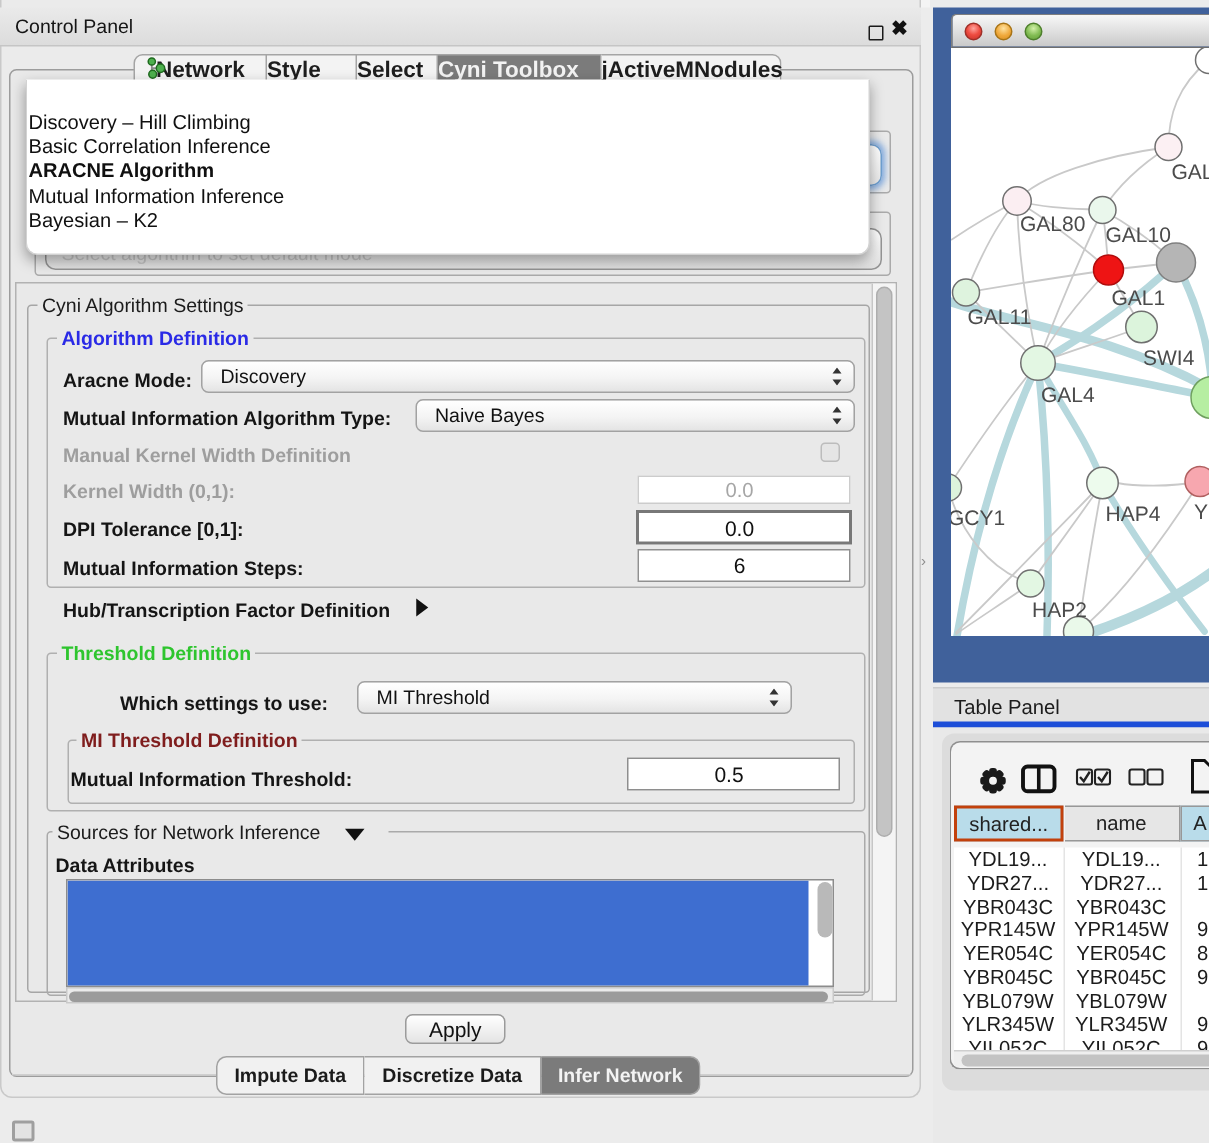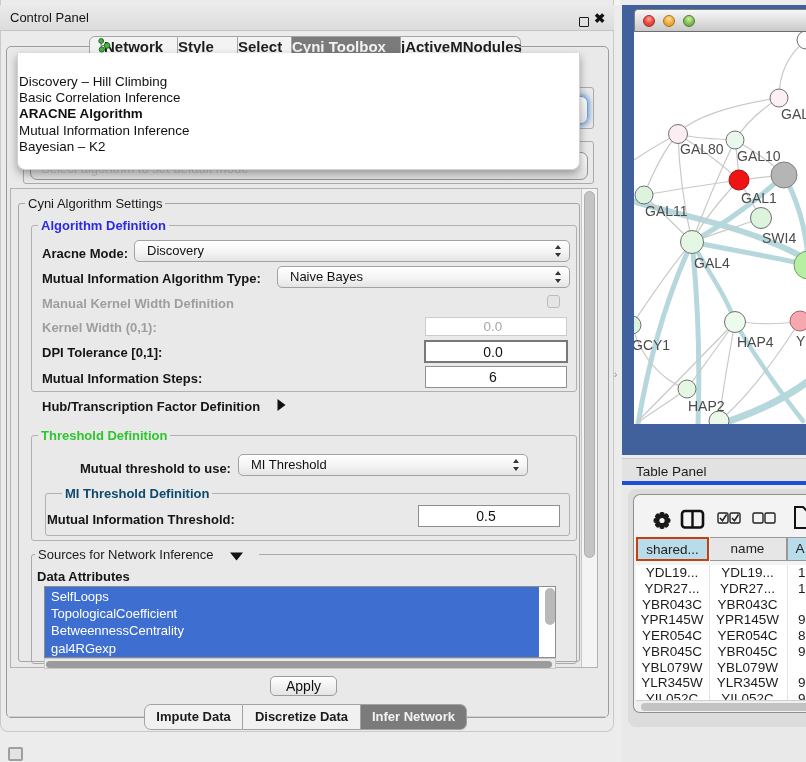--- a/index.html
+++ b/index.html
@@ -82,42 +82,41 @@
 <div class="field" style="left:425px;top:366px;width:142px;height:22px;border:1px solid #909090;line-height:20px;font-size:14px">6</div>
 
 <div class="lbl abs" style="left:42px;top:399px">Hub/Transcription Factor Definition</div>
 <svg class="abs" style="left:276px;top:398px" width="11" height="14" viewBox="0 0 11 14">
     <path d="M1.5 1 L9.5 7 L1.5 13 Z" fill="#111"></path>
   </svg>
 
 <div class="grp" style="left:31px;top:435px;width:546px;height:106px;border-color:#b0b0b0"></div>
 <div class="gtitle lbl" style="left:38px;top:428px;color:#2ec52e">Threshold Definition</div>
 
-<div class="lbl abs" style="left:80px;top:461px">Mutual threshold to use:</div>
+<div class="lbl abs" style="left:80px;top:461px">Which settings to use:</div>
 <div class="combo" style="left:238px;top:454px;width:290px;height:22px;line-height:20px;padding-left:12px">MI Threshold<svg class="ar" viewBox="0 0 8 12">
       <path d="M4 0 L7 4 L1 4 Z M4 12 L7 8 L1 8 Z" fill="#333"></path>
     </svg></div>
 
 <div class="grp" style="left:45px;top:493px;width:525px;height:43px;border-color:#b0b0b0"></div>
-<div class="gtitle lbl" style="left:62px;top:486px;color:#0c4a6e">MI Threshold Definition</div>
+<div class="gtitle lbl" style="left:51px;top:486px;color:#7f1d1d">MI Threshold Definition</div>
 
 <div class="lbl abs" style="left:47px;top:512px">Mutual Information Threshold:</div>
 <div class="field" style="left:418px;top:505px;width:142px;height:22px;border:1px solid #8e8e8e;line-height:20px;font-size:14px">0.5</div>
 
 <div class="grp" style="left:31px;top:554px;width:546px;height:110px;border-color:#aaa"></div>
 <div class="gtitle" style="left:35px;top:547px;color:#1b1b1b">Sources for Network Inference</div>
 <div class="abs" style="left:215px;top:548px;width:44px;height:13px;background:#e9e9e9"></div>
 <svg class="abs" style="left:229px;top:551px" width="15" height="11" viewBox="0 0 15 11">
     <path d="M1 1.5 L14 1.5 L7.5 9.5 Z" fill="#111"></path>
   </svg>
 <div class="lbl abs" style="left:37px;top:569px">Data Attributes</div>
 
 <div class="abs" style="left:44px;top:586px;width:512px;height:72px;border:1px solid #8c8c8c;background:#fff;overflow:hidden">
   <div style="position:absolute;left:0;top:0;width:494px;height:72px;background:#3e6ed0"></div>
-  <div style="position:absolute;left:6px;top:1px;font-size:13px;color:#fff;line-height:17.2px">SelfLoops<br>TopologicalCoefficient<br>BetweennessCentrality<br>gal4RGexp</div>
   <div style="position:absolute;left:500px;top:1px;width:10px;height:37px;background:#b9b9b9;border-radius:5px"></div>
 </div>
 <div class="abs" style="left:44px;top:658px;width:512px;height:11px;background:#ebebeb;border:1px solid #c9c9c9">
   <div style="position:absolute;left:1px;top:1.5px;width:506px;height:7px;background:#9b9b9b;border-radius:4px"></div>
 </div>
 
 <div class="abs" style="left:270px;top:676px;width:67px;height:20px;border:1px solid #9b9b9b;border-radius:5px;background:linear-gradient(180deg,#ffffff,#e4e4e4);text-align:center;line-height:18px;font-size:14px;color:#111">Apply</div>
 
 <div class="abs" style="left:8px;top:716px;width:599px;height:1px;background:#cfcfcf"></div>
 <div class="btab" style="left:144px;width:99px;border-left:1px solid #a2a2a2;border-radius:7px 0 0 7px">Impute Data</div>

